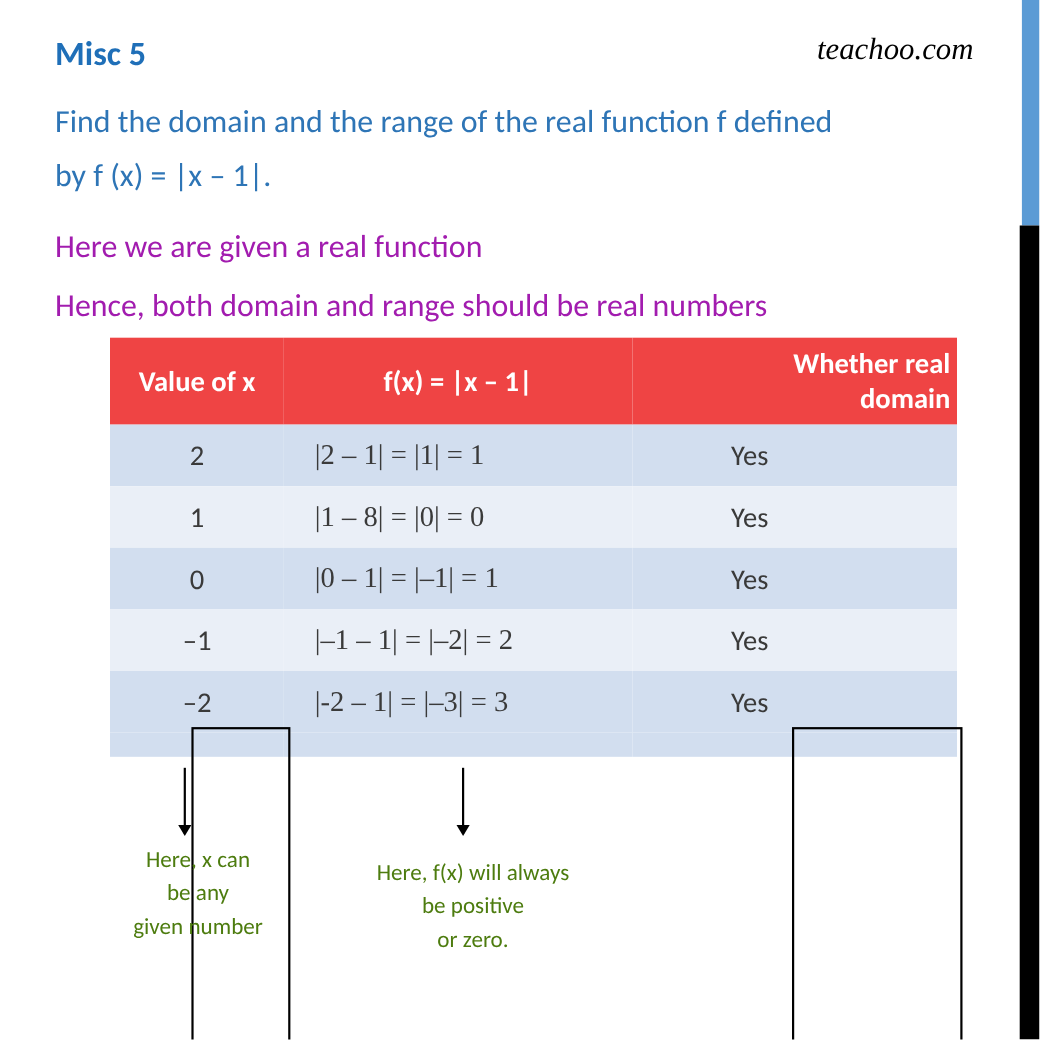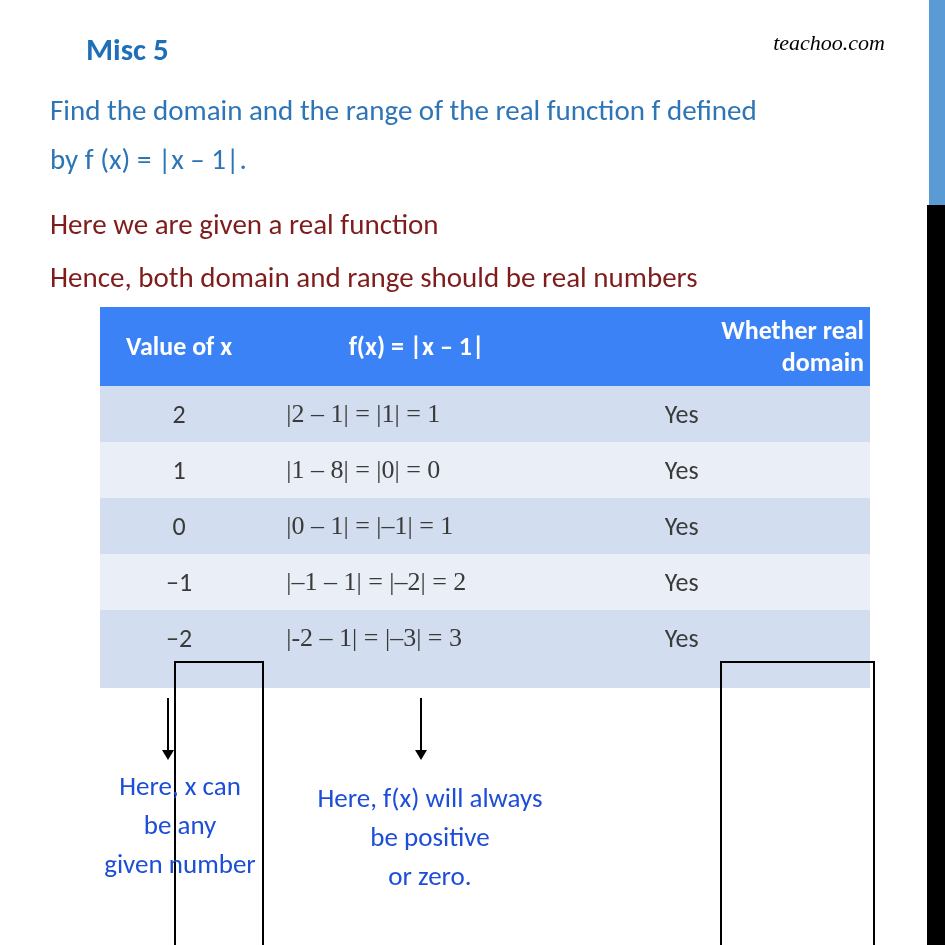--- a/index.html
+++ b/index.html
@@ -32,56 +32,55 @@
       background: #000;
     }
     .content {
       padding: 30px 50px 0 50px;
     }
     .header-row {
       display: flex;
       justify-content: space-between;
       align-items: flex-start;
       margin-bottom: 18px;
-      margin-left: 36px;
     }
     .misc-title {
       color: #1f6fb8;
       font-size: 31px;
       font-weight: bold;
     }
     .brand {
       color: #000;
       font-family: 'Brush Script MT', cursive;
-      font-size: 22px;
+      font-size: 28px;
       font-style: italic;
       margin-right: 10px;
     }
     .problem {
       color: #2e75b6;
       font-size: 29px;
       line-height: 1.7;
       margin-bottom: 17px;
     }
     .solution-text {
-      color: #7f1d1d;
+      color: #a21caf;
       font-size: 29px;
       line-height: 1.55;
       margin-bottom: 8px;
     }
     .table-wrap {
       margin-left: 50px;
       position: relative;
     }
     table {
       border-collapse: collapse;
       width: 770px;
     }
     th {
-      background: #3b82f6;
+      background: #ef4444;
       color: #fff;
       font-size: 26px;
       font-weight: bold;
       padding: 8px 6px;
       text-align: center;
       line-height: 1.2;
     }
     th.col1 { width: 150px; }
     th.col2 { width: 300px; }
     th.col3 { width: 280px; text-align: right; }
@@ -133,22 +132,22 @@
       width: 0;
       height: 0;
       border-left: 6px solid transparent;
       border-right: 6px solid transparent;
       border-top: 10px solid #000;
     }
     .arrow1 { left: 67px; top: 10px; }
     .arrow2 { left: 320px; top: 10px; }
     .note {
       position: absolute;
-      color: #1d4ed8;
-      font-size: 27px;
+      color: #4d7c0f;
+      font-size: 21px;
       text-align: center;
       line-height: 1.45;
     }
     .note1 { left: -20px; top: 78px; width: 200px; }
     .note2 { left: 190px; top: 90px; width: 280px; }
   </style>
 </head>
 <body>
 
 <div class="right-bar-blue"></div>

